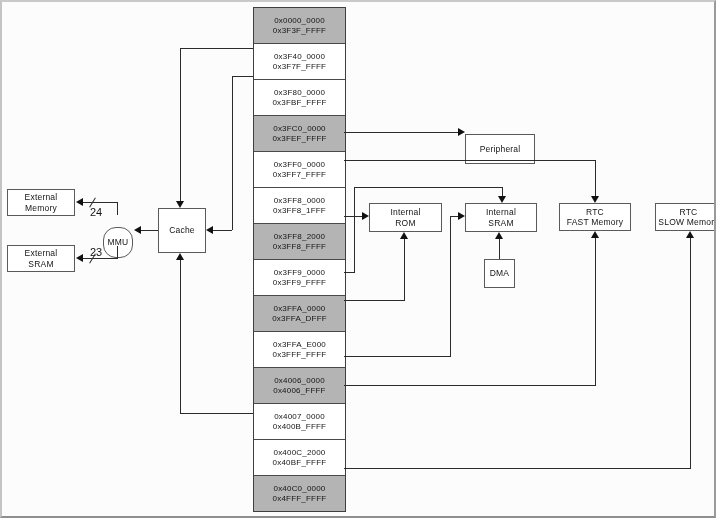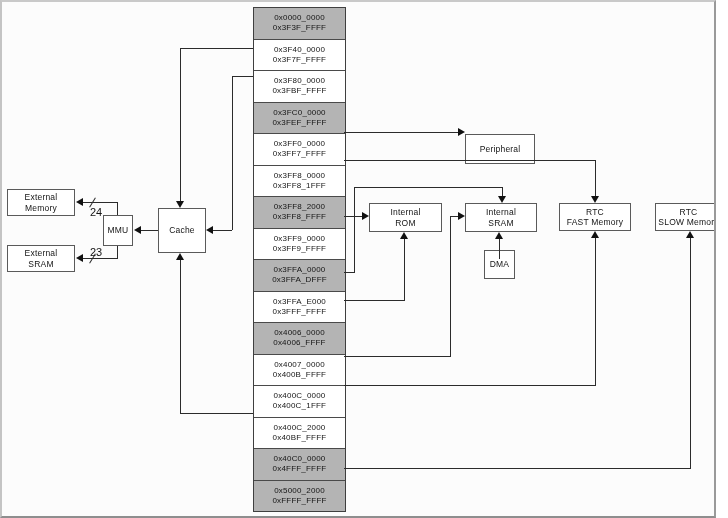--- a/index.html
+++ b/index.html
@@ -100,63 +100,55 @@
       </div>
     <div class="cell shaded">
         <span>0x4006_0000</span>
         <span>0x4006_FFFF</span>
       </div>
     <div class="cell">
         <span>0x4007_0000</span>
         <span>0x400B_FFFF</span>
       </div>
     <div class="cell">
-        <span>0x400C_0000</span>
-        <span>0x400C_1FFF</span>
-      </div>
-    <div class="cell">
         <span>0x400C_2000</span>
         <span>0x40BF_FFFF</span>
       </div>
     <div class="cell shaded">
         <span>0x40C0_0000</span>
         <span>0x4FFF_FFFF</span>
-      </div>
-    <div class="cell shaded">
-        <span>0x5000_2000</span>
-        <span>0xFFFF_FFFF</span>
       </div>
   </div>
 
   <div class="box" style="left:5px;top:187px;width:68px;height:27px;">
     <span>External</span>
     <span>Memory</span>
   </div>
   <div class="box" style="left:5px;top:243px;width:68px;height:27px;">
     <span>External</span>
     <span>SRAM</span>
   </div>
-  <div class="box" style="left:101px;top:213px;width:30px;height:31px;">
+  <div class="box" style="left:101px;top:225px;width:30px;height:31px;border-radius:13px;">
     <span>MMU</span>
   </div>
   <div class="box" style="left:156px;top:206px;width:48px;height:45px;text-align:center;">
     <span>Cache</span>
   </div>
   <div class="box" style="left:463px;top:132px;width:70px;height:30px;">
     <span>Peripheral</span>
   </div>
   <div class="box" style="left:367px;top:201px;width:73px;height:29px;">
     <span>Internal</span>
     <span>ROM</span>
   </div>
   <div class="box" style="left:463px;top:201px;width:72px;height:29px;">
     <span>Internal</span>
     <span>SRAM</span>
   </div>
-  <div class="box" style="left:482px;top:248px;width:31px;height:29px;justify-content:center;">
+  <div class="box" style="left:482px;top:257px;width:31px;height:29px;justify-content:center;">
     <span>DMA</span>
   </div>
   <div class="box" style="left:557px;top:201px;width:72px;height:28px;">
     <span>RTC</span>
     <span>FAST Memory</span>
   </div>
   <div class="box" style="left:653px;top:201px;width:67px;height:28px;">
     <span>RTC</span>
     <span>SLOW Memory</span>
   </div>

